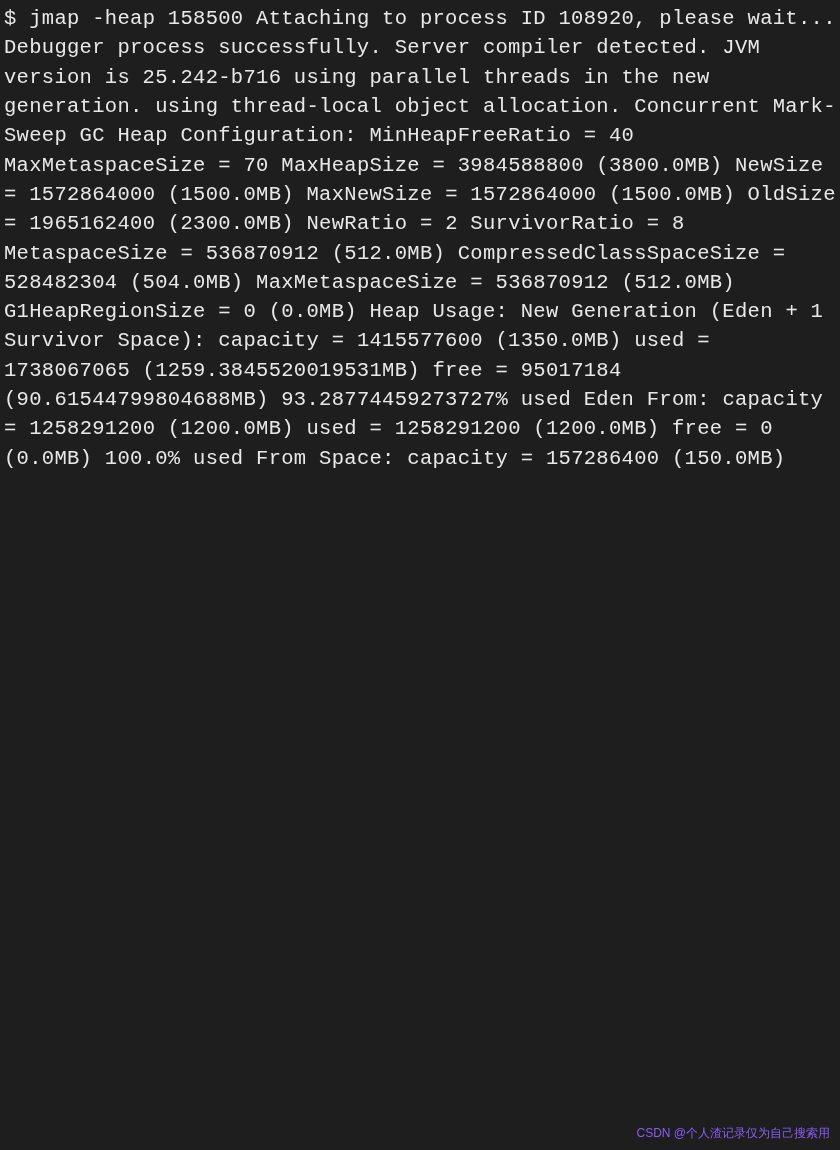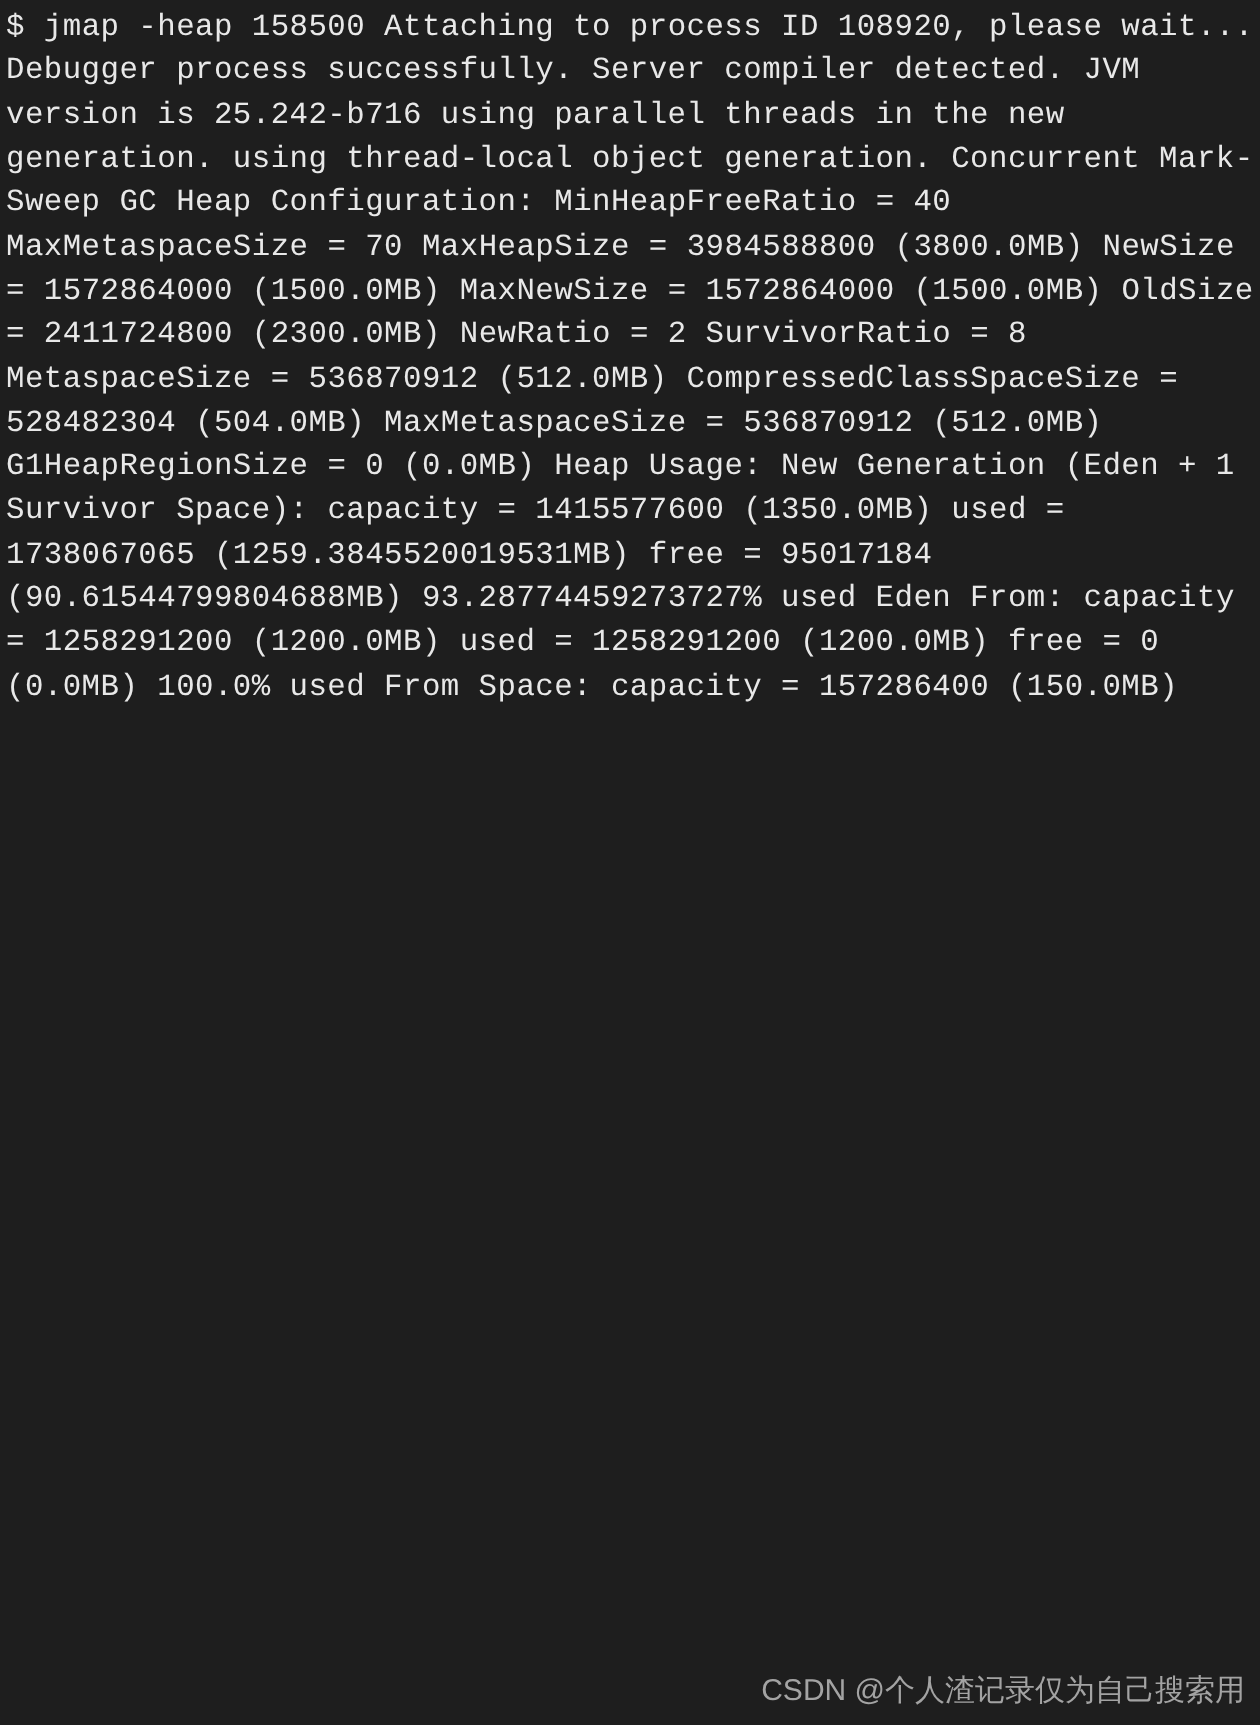--- a/index.html
+++ b/index.html
@@ -13,46 +13,46 @@
     width: 840px;
     height: 1150px;
     overflow: hidden;
     position: relative;
     letter-spacing: 0.3px;
   }
   .watermark {
     position: absolute;
     bottom: 8px;
     right: 10px;
-    color: #a3a3a3;
-    font-size: 20px;
+    color: #8b5cf6;
+    font-size: 12px;
     font-family: "PingFang SC", "Microsoft YaHei", sans-serif;
     letter-spacing: 0;
   }
 </style>
 </head>
 <body>
 
 <div class="terminal"><span>$ </span><span>jmap -heap 158500</span>
 <span>Attaching to process ID 108920, please wait...</span>
 <span>Debugger process successfully.</span>
 <span>Server compiler detected.</span>
 <span>JVM version is 25.242-b716</span>
 
 <span>using parallel threads in the new generation.</span>
-<span>using thread-local object generation.</span>
+<span>using thread-local object allocation.</span>
 <span>Concurrent Mark-Sweep GC</span>
 
 <span>Heap Configuration:</span>
    <span>MinHeapFreeRatio</span><span>        </span> = <span>40</span>
    <span>MaxMetaspaceSize</span><span>        </span> = <span>70</span>
    <span>MaxHeapSize</span><span>             </span> = <span>3984588800 (3800.0MB)</span>
    <span>NewSize</span><span>                 </span> = <span>1572864000 (1500.0MB)</span>
    <span>MaxNewSize</span><span>              </span> = <span>1572864000 (1500.0MB)</span>
-   <span>OldSize</span><span>                 </span> = <span>2411724800 (2300.0MB)</span>
+   <span>OldSize</span><span>                 </span> = <span>1965162400 (2300.0MB)</span>
    <span>NewRatio</span><span>                </span> = <span>2</span>
    <span>SurvivorRatio</span><span>           </span> = <span>8</span>
    <span>MetaspaceSize</span><span>           </span> = <span>536870912 (512.0MB)</span>
    <span>CompressedClassSpaceSize</span><span></span> = <span>528482304 (504.0MB)</span>
    <span>MaxMetaspaceSize</span><span>        </span> = <span>536870912 (512.0MB)</span>
    <span>G1HeapRegionSize</span><span>        </span> = <span>0 (0.0MB)</span>
 
 <span>Heap Usage:</span>
 <span>New Generation (Eden + 1 Survivor Space):</span>
    <span>capacity</span> = <span>1415577600 (1350.0MB)</span>

